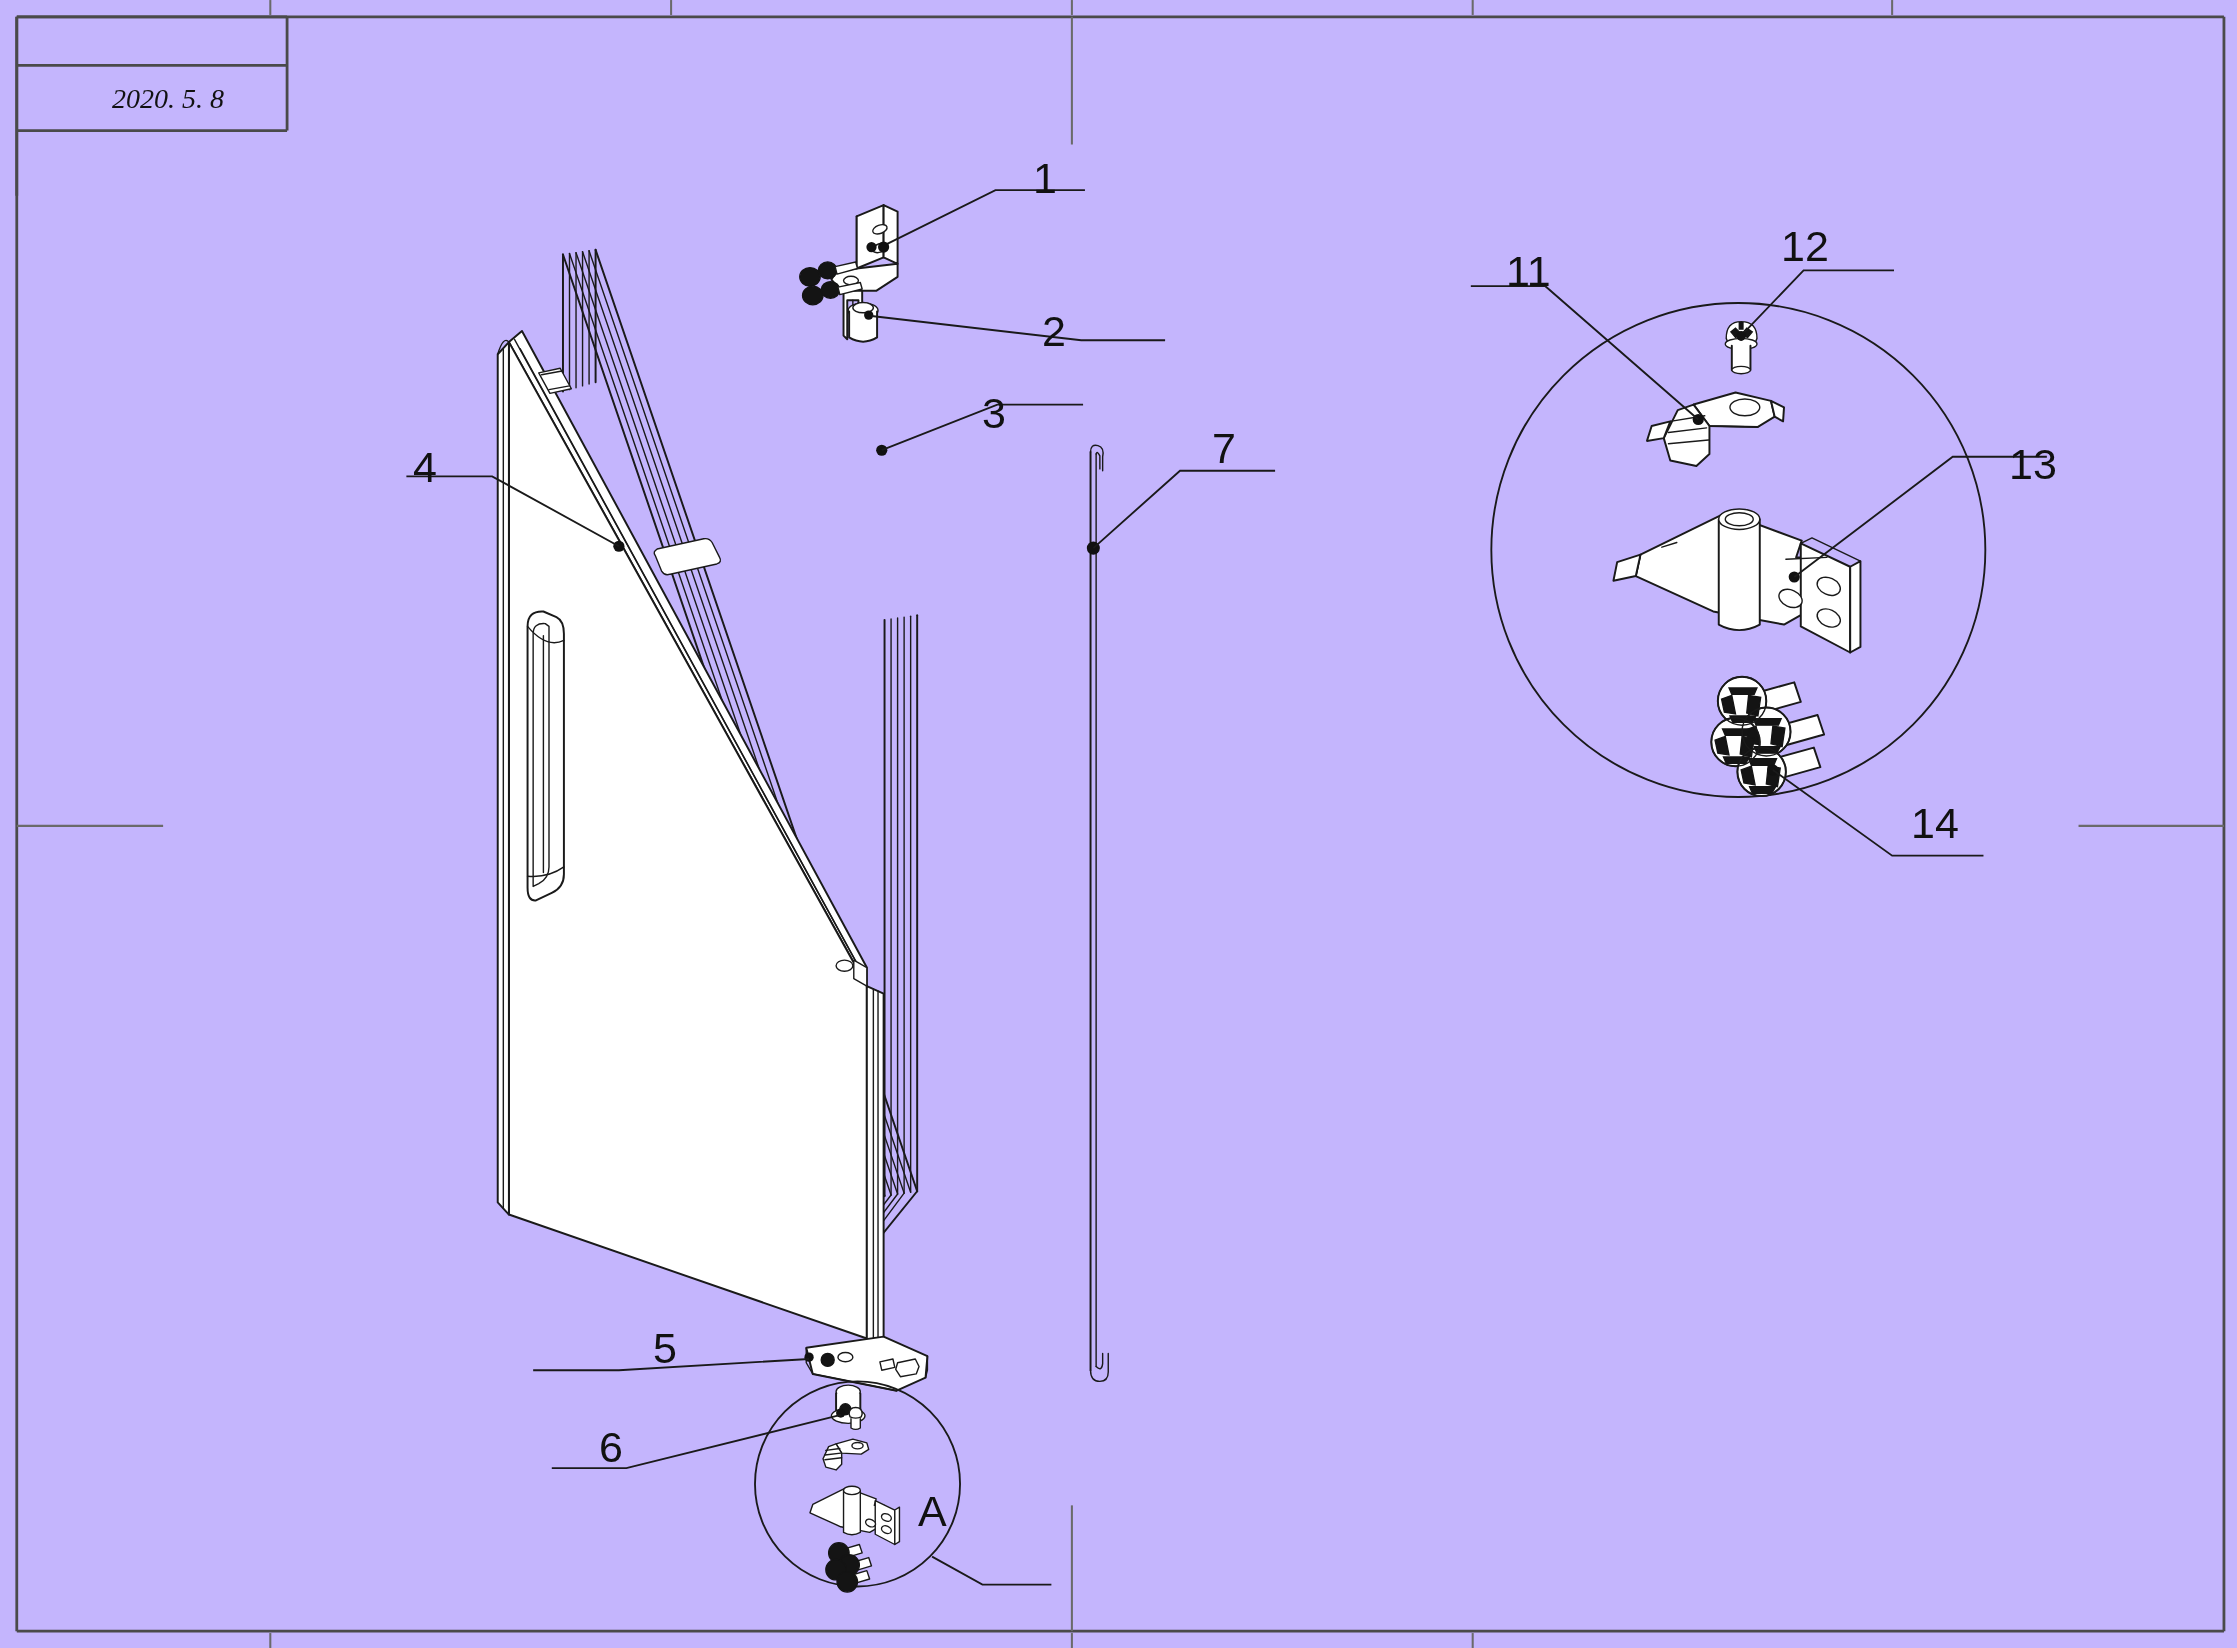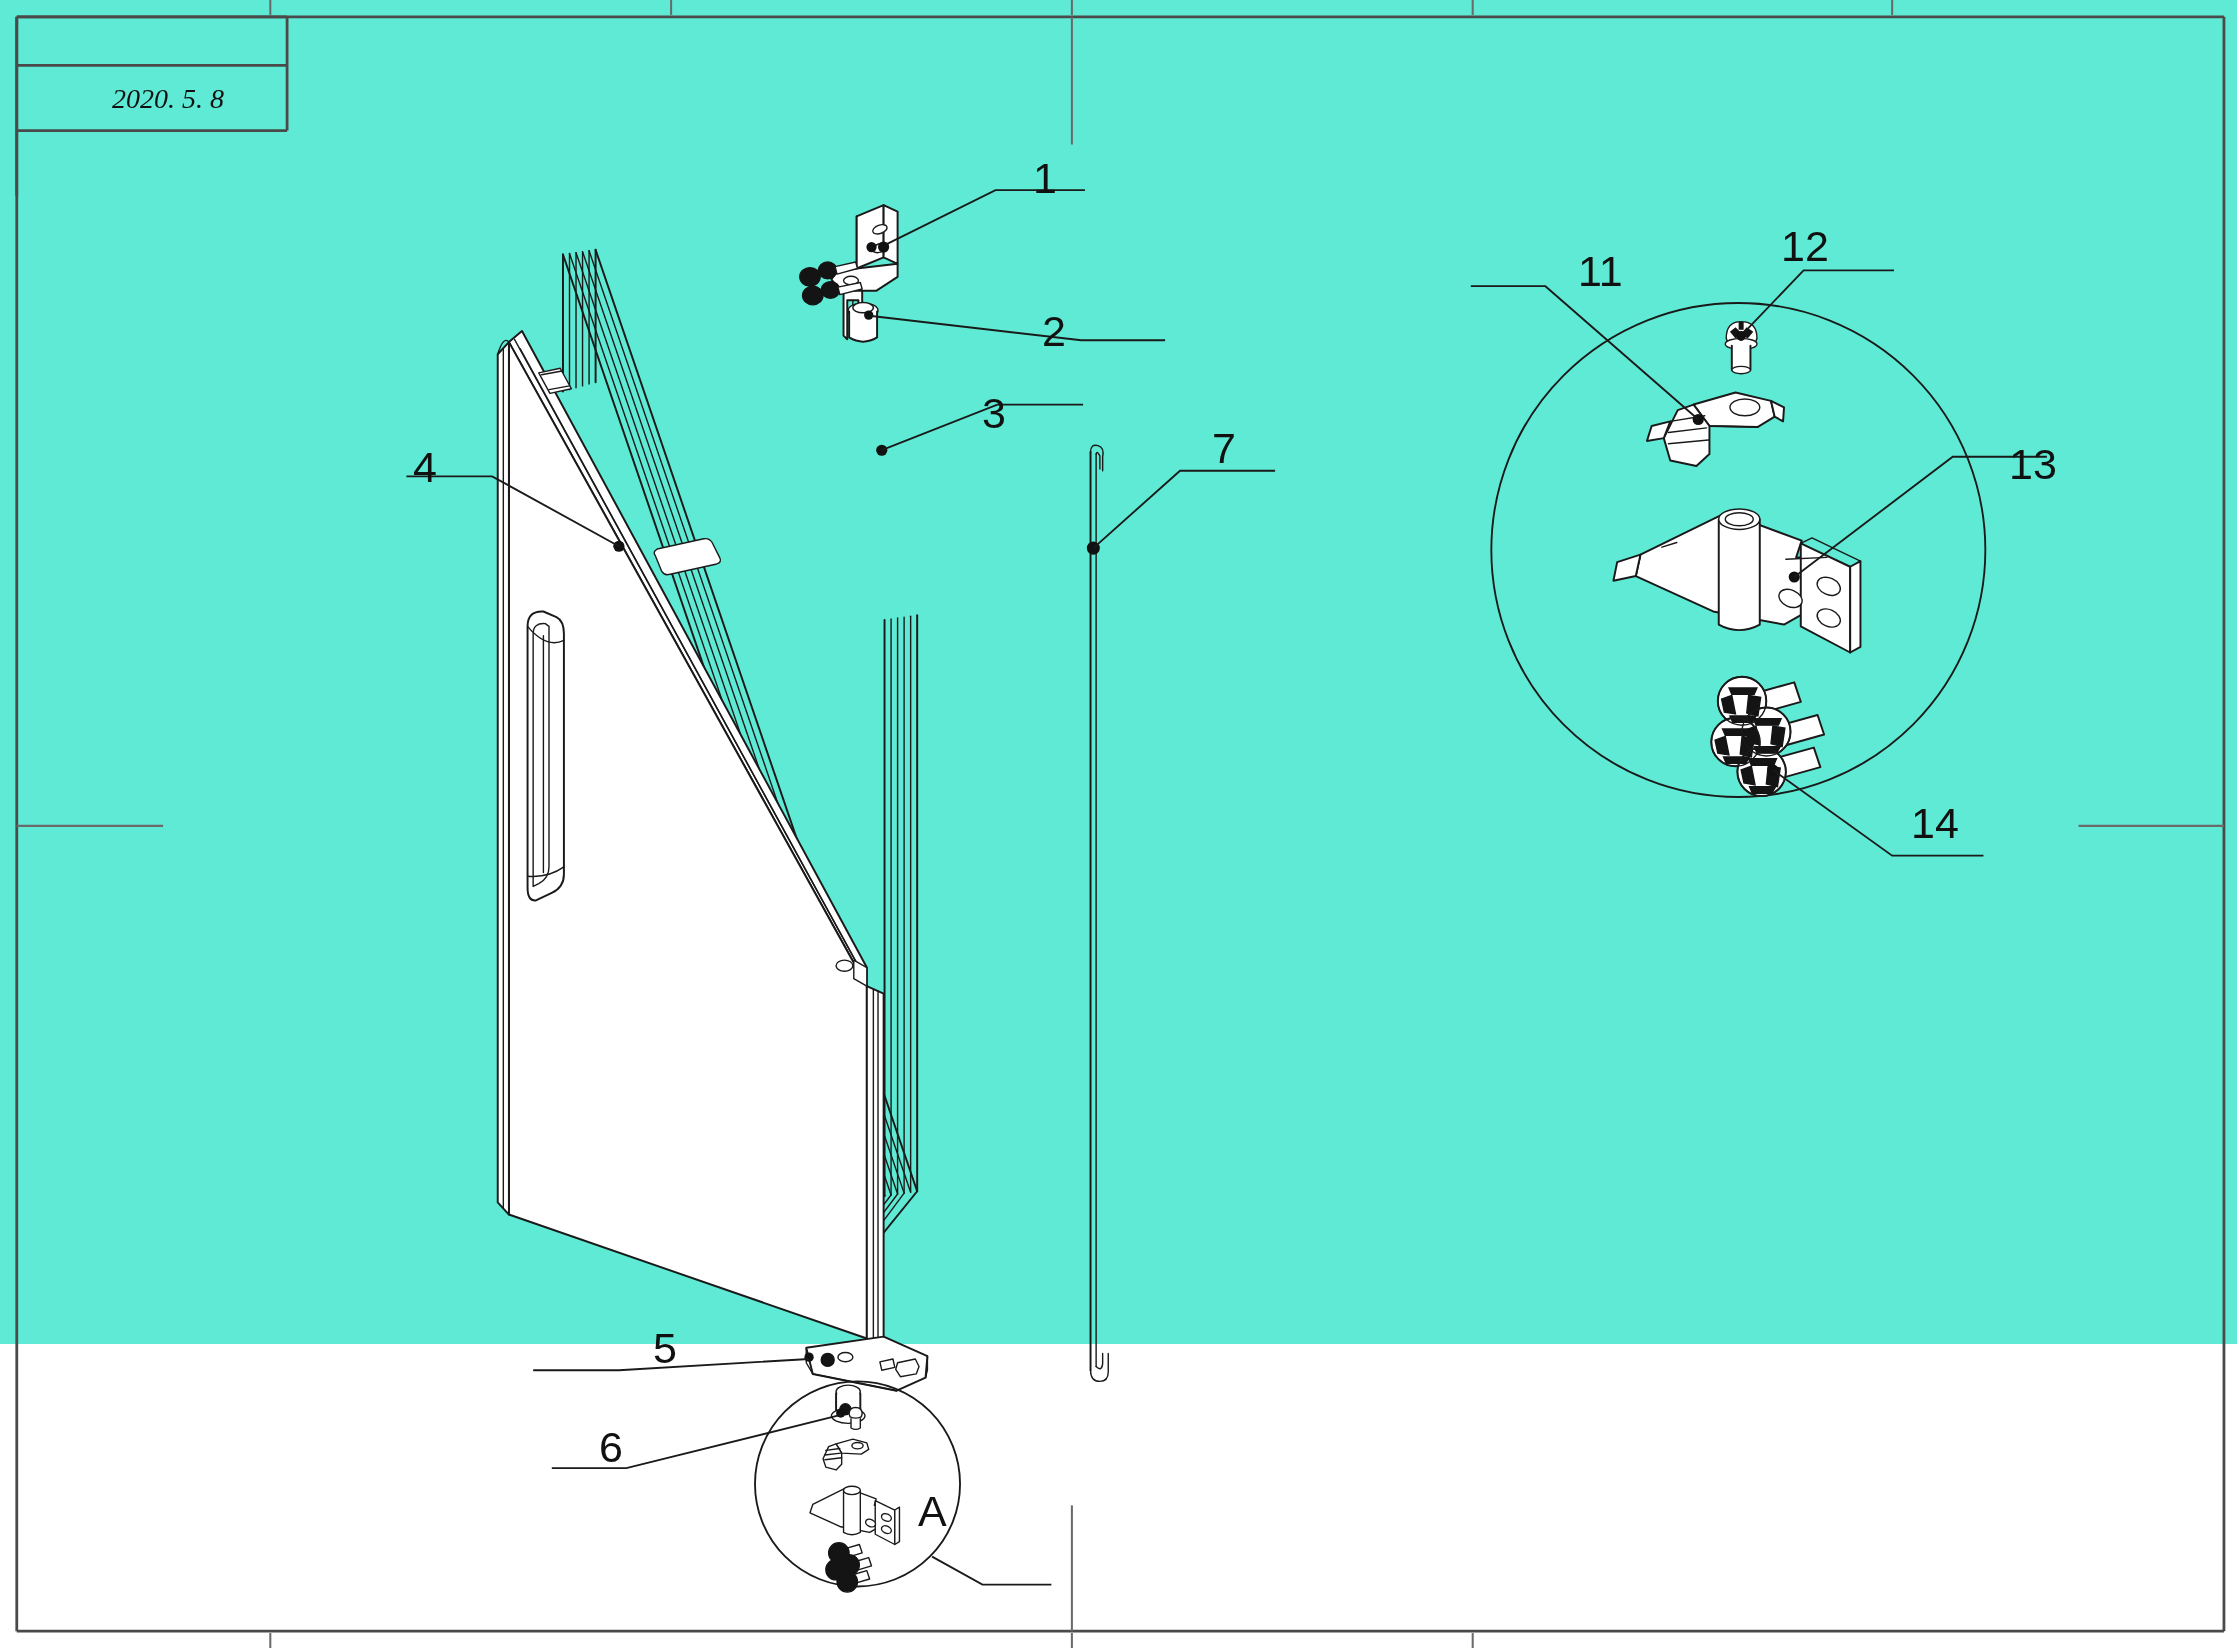--- a/index.html
+++ b/index.html
@@ -1,18 +1,18 @@
 <!DOCTYPE html>
 <html style="font-size:15px"><head>
 <meta charset="utf-8">
 <style>
   html,body{margin:0;padding:0;background:#ffffff;}
   body{width:2237px;height:1648px;overflow:hidden;
        font-family:"Liberation Sans",sans-serif;}
-  #sheet{position:relative;width:2237px;height:1344px;background:#5eead4;}
+  #sheet{position:relative;width:2237px;height:1648px;background:#c4b5fd;}
   #sheet svg{position:absolute;top:0;left:0;width:2237px;height:1648px;}
   .lbl{position:absolute;font-family:"Liberation Sans",sans-serif;
        font-size:43px;color:#111;line-height:1;white-space:nowrap;}
   .datecell{position:absolute;font-family:"Liberation Serif",serif;
        font-style:italic;font-size:28px;color:#111;white-space:nowrap;}
 </style>
 </head>
 <body>
 
 <div id="sheet">
@@ -372,21 +372,21 @@
 
 <div class="datecell" style="left:112px; top:83px;">2020. 5. 8</div>
 
 <div class="lbl" style="left:1033px; top:157px;">1</div>
 <div class="lbl" style="left:1042px; top:310px;">2</div>
 <div class="lbl" style="left:982px; top:392px;">3</div>
 <div class="lbl" style="left:413px;  top:446px;">4</div>
 <div class="lbl" style="left:653px;  top:1327px;">5</div>
 <div class="lbl" style="left:599px;  top:1426px;">6</div>
 <div class="lbl" style="left:1212px; top:427px;">7</div>
-<div class="lbl" style="left:1578px; top:250px;">11</div>
+<div class="lbl" style="left:1506px; top:250px;">11</div>
 <div class="lbl" style="left:1781px; top:218px;margin-top:7px;">12</div>
 <div class="lbl" style="left:2009px; top:403px;margin-top:40px;">13</div>
 <div class="lbl" style="left:1911px; top:802px;text-align:center;">14</div>
 
 <div class="lbl" style="left:918px; top:1490px;">A</div>
 
 </div>
 
 
 </body></html>

